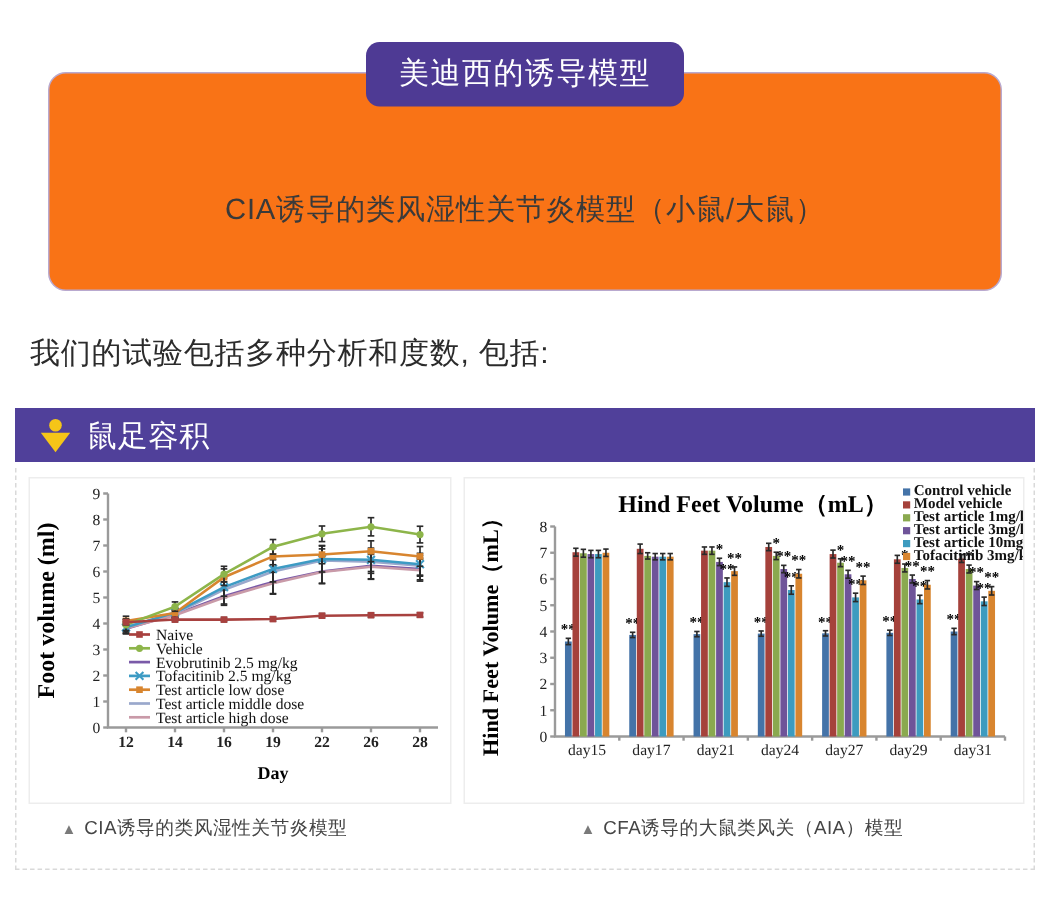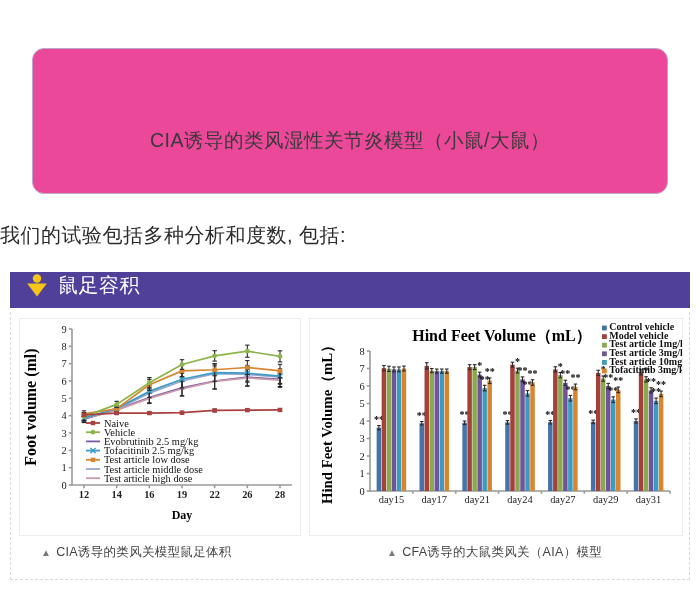--- a/index.html
+++ b/index.html
@@ -10,21 +10,21 @@
     font-family: "Liberation Sans", sans-serif;
     overflow: hidden;
   }
   #root { position: relative; width: 700px; height: 600px; }
 
   
   .cream-card {
     position: absolute;
     left: 32px; top: 48px;
     width: 636px; height: 146px;
-    background: #ec4899;
+    background: #f97316;
     border: 1px solid #b9a9cf;
     border-radius: 12px;
   }
   .badge {
     position: absolute;
     left: 50%; top: 28px;
     transform: translateX(-50%);
     background: #4e3a94;
     color: #ffffff;
     border-radius: 9px;
@@ -44,33 +44,33 @@
   .cream-line {
     font-size: 19.5px;
     line-height: 34px;
     white-space: nowrap;
     letter-spacing: 0.5px;
   }
 
   
   .intro {
     position: absolute;
-    left: 0; top: 222px;
+    left: 20px; top: 222px;
     font-size: 20px;
     color: #2b2b2b;
     letter-spacing: 0.5px;
   }
 
   
   .sec-header {
     position: absolute;
     left: 10px; top: 272px;
     width: 680px; height: 36px;
     background: #50409a;
-    display: flex; align-items: flex-start;
+    display: flex; align-items: center;
     padding-left: 14px;
     color: #ffffff;
     overflow: hidden;
   }
   .sec-icon { width: 26px; height: 26px; flex: 0 0 26px; margin-right: 8px; }
   .sec-title-cn { font-size: 20px; letter-spacing: 0.5px; }
   .sec-title-en { font-size: 16px; letter-spacing: 0.2px; }
 
   
   .charts-box {
@@ -114,20 +114,21 @@
 </head>
 <body>
 
 <div id="root">
 
   <div class="cream-card">
     <div class="cream-lines">
       <div class="cream-line">CIA诱导的类风湿性关节炎模型（小鼠/大鼠）</div>
     </div>
   </div>
+  <div class="badge">美迪西的诱导模型</div>
 
   <div class="intro">我们的试验包括多种分析和度数, 包括:</div>
 
   <div class="sec-header">
     <svg class="sec-icon" viewBox="0 0 26 26">
       <circle cx="13" cy="6.5" r="4.2" fill="#f5c518"></circle>
       <path d="M3.2 11.5 L22.8 11.5 L13 24.5 Z" fill="#f5c518"></path>
     </svg>
     <span class="sec-title-cn">鼠足容积</span>
   </div>
@@ -616,20 +617,20 @@
           <rect x="146" y="16.2" width="2.4" height="2.4" fill="#6f5499"></rect>
           <text x="149.6" y="18.5" class="leg-txt-r">Test article 3mg/kg</text>
           <rect x="146" y="20.5" width="2.4" height="2.4" fill="#3d9bbf"></rect>
           <text x="149.6" y="22.8" class="leg-txt-r">Test article 10mg/kg</text>
           <rect x="146" y="24.8" width="2.4" height="2.4" fill="#d8852f"></rect>
           <text x="149.6" y="27.1" class="leg-txt-r">Tofacitinib 3mg/kg</text>
         </svg>
     </div>
 
     <div class="caption cap-left">
-      <span class="tri">▲</span><span>CIA诱导的类风关模型鼠足体积</span>
+      <span class="tri">▲</span><span>CIA诱导的类风湿性关节炎模型</span>
     </div>
     <div class="caption cap-right">
       <span class="tri">▲</span><span>CFA诱导的大鼠类风关（AIA）模型</span>
     </div>
   </div>
 
 </div>
 
 </body></html>

